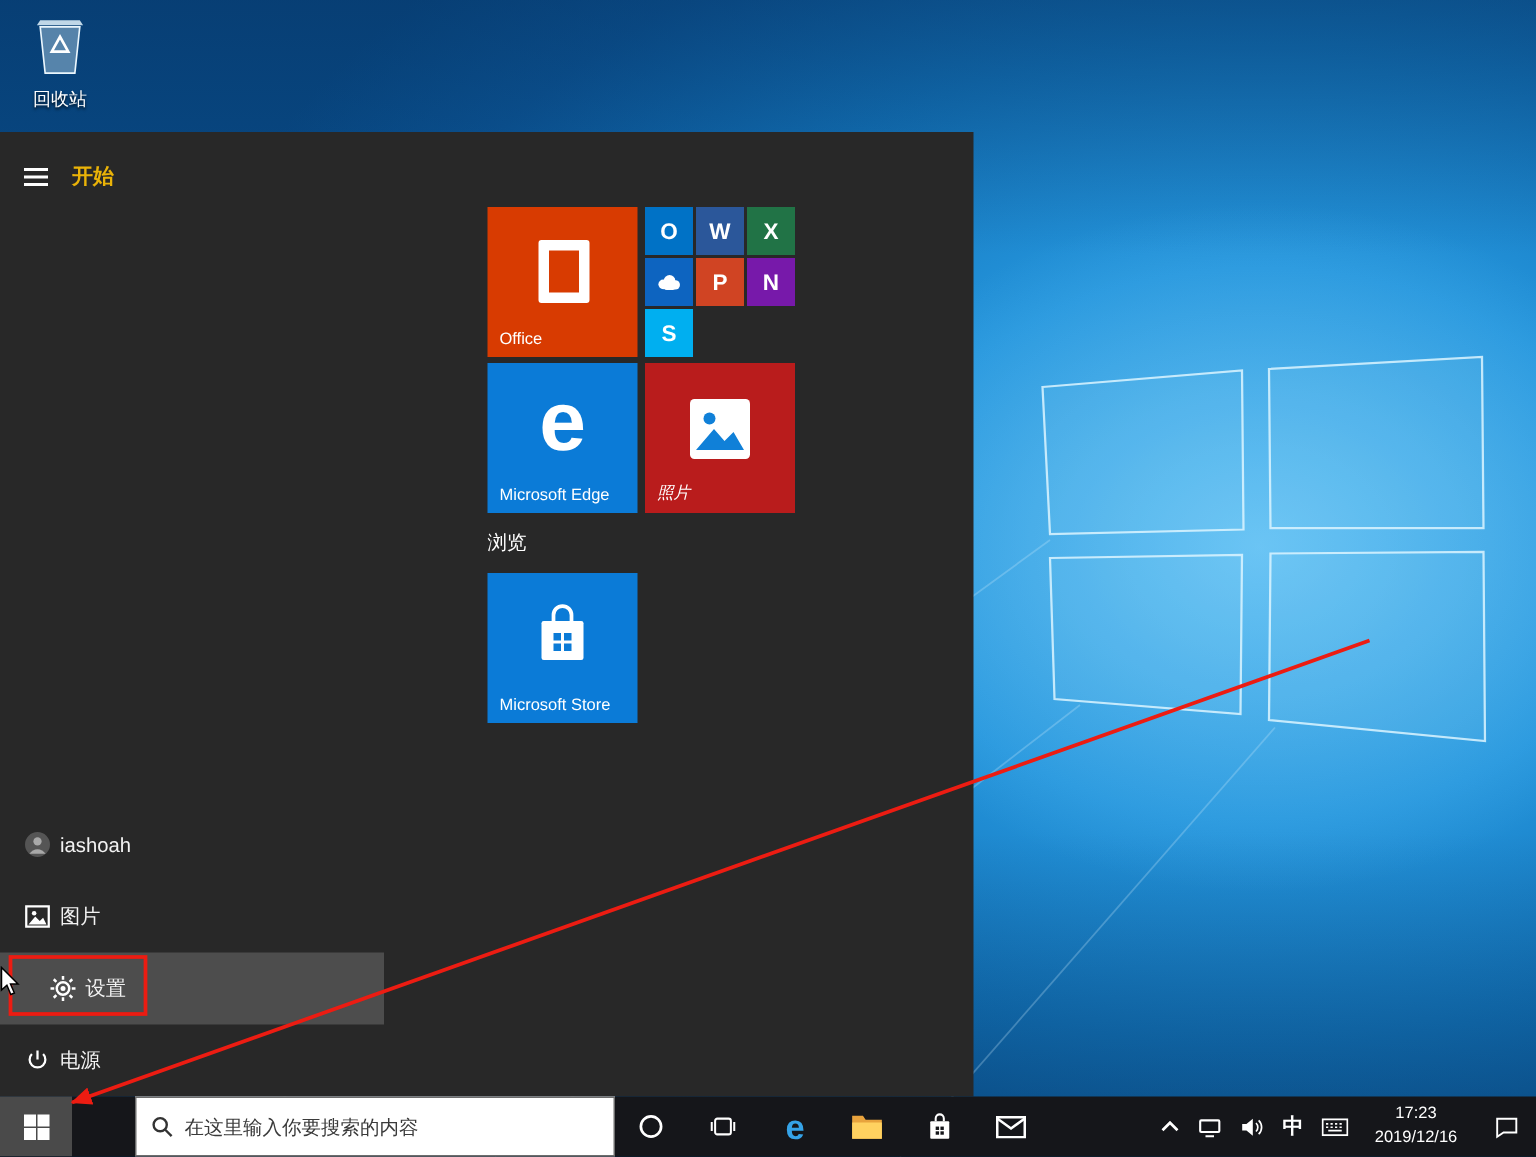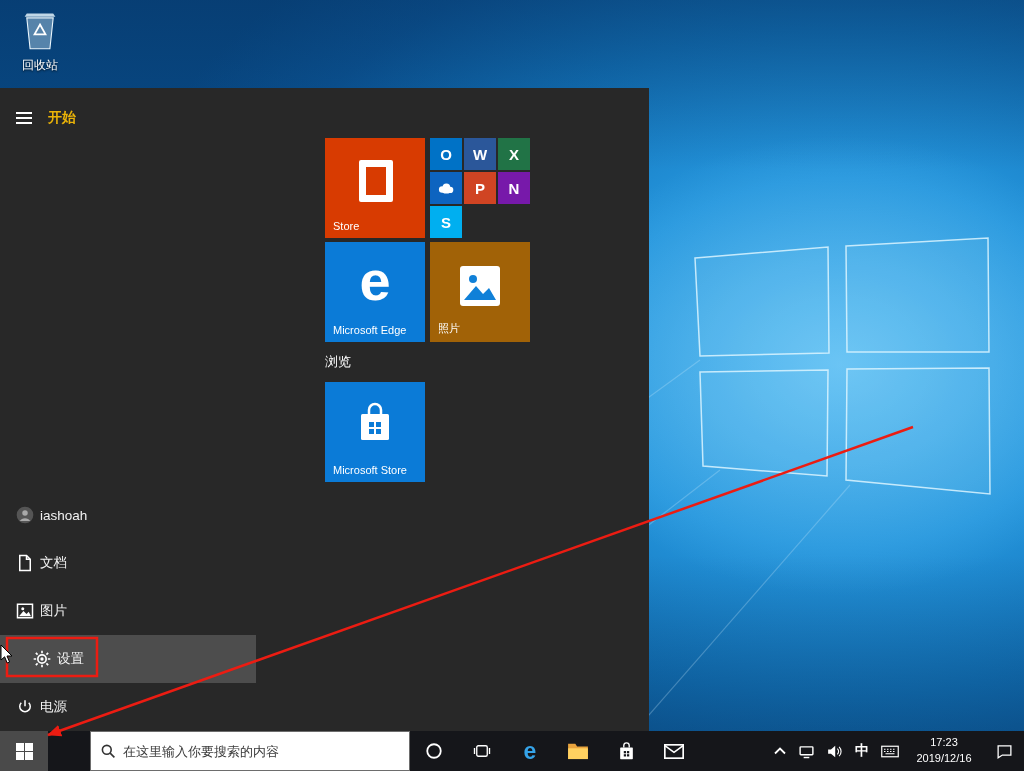--- a/index.html
+++ b/index.html
@@ -148,29 +148,20 @@
               <circle cx="12" cy="12" r="10" fill="#555"></circle>
               <circle cx="12" cy="9.5" r="3.3" fill="#a9a9a9"></circle>
               <path d="M5.6 19.3a7.6 7.6 0 0 1 12.8 0" fill="#a9a9a9"></path>
             </svg>
         </span>
         <span class="nav-label">iashoah</span>
       </div>
       <div class="nav-item">
         <span class="nav-icon">
           <svg width="18" height="18" viewBox="0 0 24 24" fill="none" stroke="#fff" stroke-width="2">
-              <path d="M5 2h9l5 5v15H5z"></path>
-              <path d="M14 2v5h5"></path>
-            </svg>
-        </span>
-        <span class="nav-label">文档</span>
-      </div>
-      <div class="nav-item">
-        <span class="nav-icon">
-          <svg width="18" height="18" viewBox="0 0 24 24" fill="none" stroke="#fff" stroke-width="2">
               <rect x="2" y="3" width="20" height="18"></rect>
               <circle cx="9" cy="9" r="2" fill="#fff" stroke="none"></circle>
               <path d="M4 19 L10 12 L14 16 L17 13 L20 19" fill="#fff" stroke="none"></path>
             </svg>
         </span>
         <span class="nav-label">图片</span>
       </div>
       <div class="nav-item highlight">
         <span class="nav-icon">
           <svg width="20" height="20" viewBox="0 0 24 24">
@@ -192,21 +183,21 @@
         </span>
         <span class="nav-label">电源</span>
       </div>
     </div>
 
     <div class="section-label sec1">高效工作</div>
     <div class="section-label sec2">浏览</div>
 
     <div class="tile tile-office" style="background-color: rgb(216, 59, 1);">
       <div class="office-logo"></div>
-      <div class="tile-label">Store</div>
+      <div class="tile-label">Office</div>
     </div>
 
     <div class="tile tile-group">
       <div class="small-tile st0" style="background-color: rgb(0, 114, 198);">
           <span>O</span>
         </div>
       <div class="small-tile st1" style="background-color: rgb(43, 87, 154);">
           <span>W</span>
         </div>
       <div class="small-tile st2" style="background-color: rgb(33, 115, 70);">
@@ -232,21 +223,21 @@
           <span>S</span>
         </div>
     </div>
 
 
     <div class="tile tile-edge" style="background-color: rgb(11, 123, 215);">
       <div class="edge-letter">e</div>
       <div class="tile-label">Microsoft Edge</div>
     </div>
 
-    <div class="tile tile-photos" style="background-color: #a16207;">
+    <div class="tile tile-photos" style="background-color: #b91c1c; font-style: italic;">
       <svg class="photos-icon" width="40" height="40" viewBox="0 0 40 40">
         <rect x="0" y="0" width="40" height="40" rx="3" fill="#fff"></rect>
         <circle cx="13" cy="13" r="4" fill="#1080d8"></circle>
         <path d="M4 34 L16 20 L23 28 L29 22 L36 34 Z" fill="#1080d8"></path>
       </svg>
       <div class="tile-label">照片</div>
     </div>
 
     <div class="tile tile-store" style="background-color: rgb(11, 123, 215);">
       <svg class="store-icon" width="36" height="42" viewBox="0 0 36 42">

